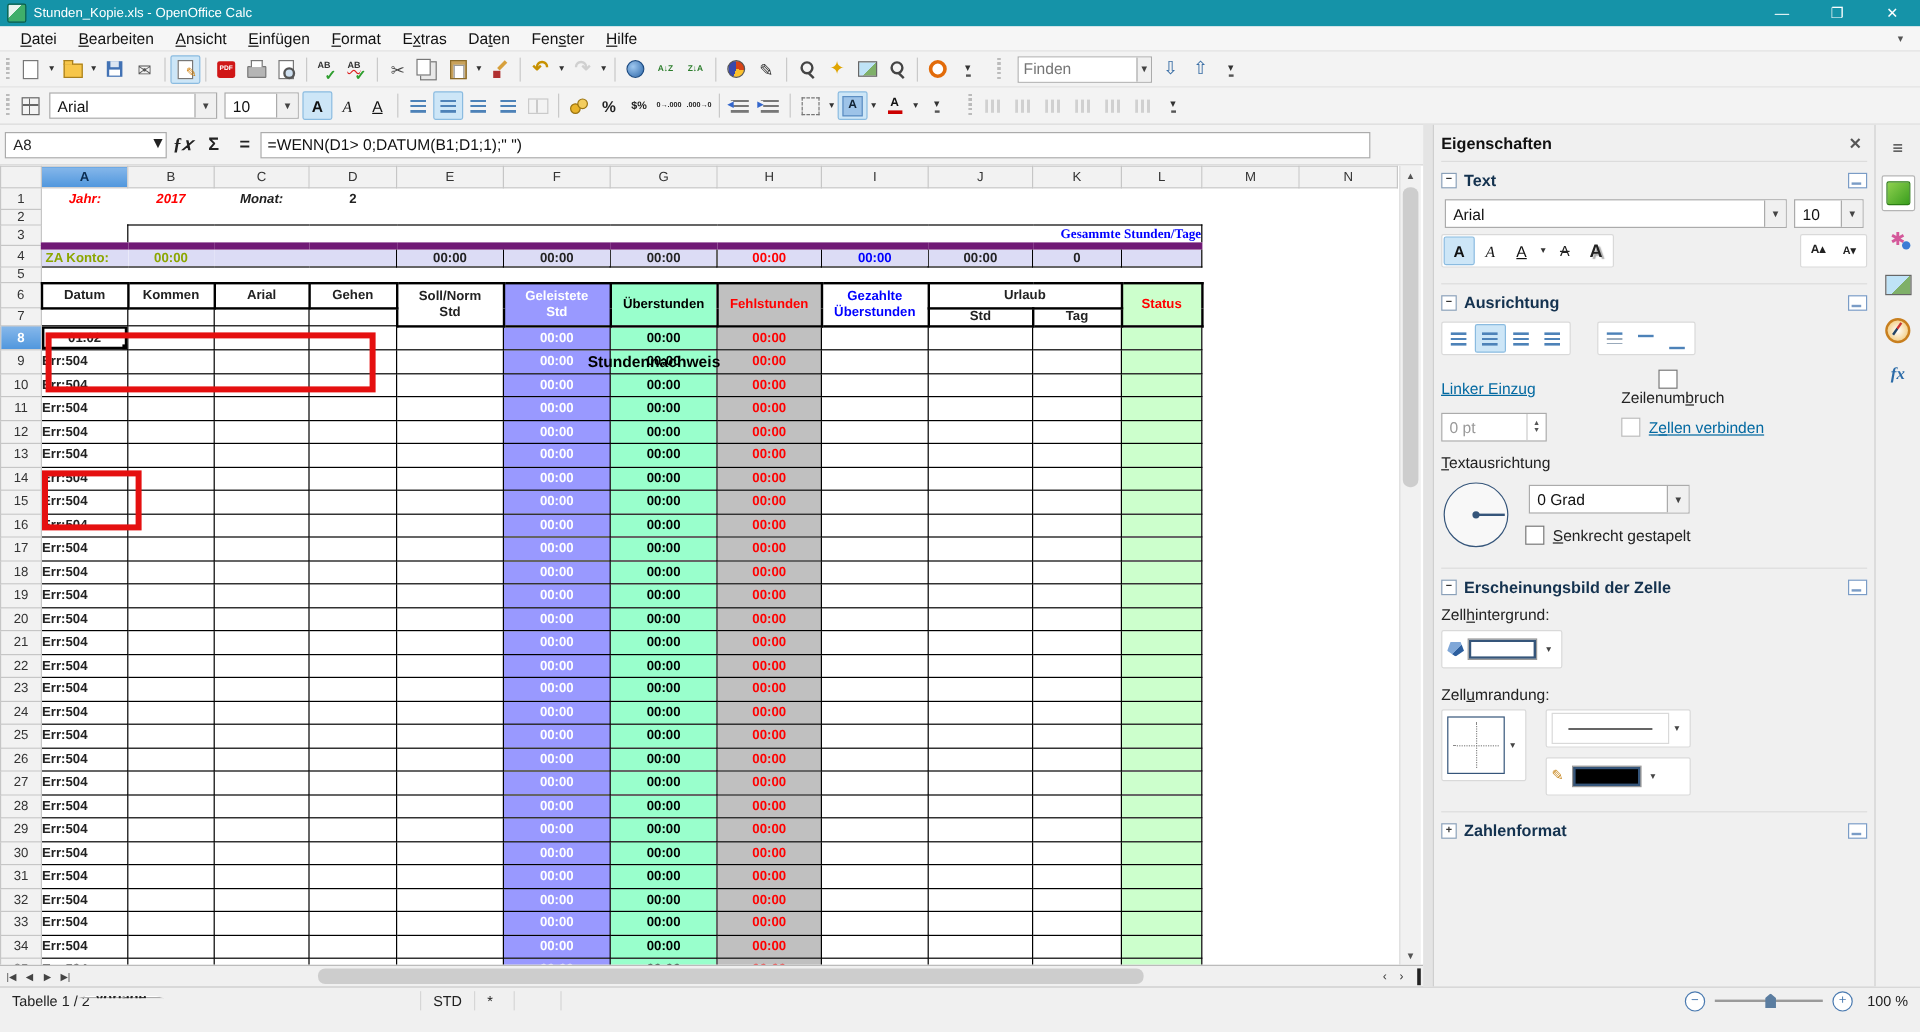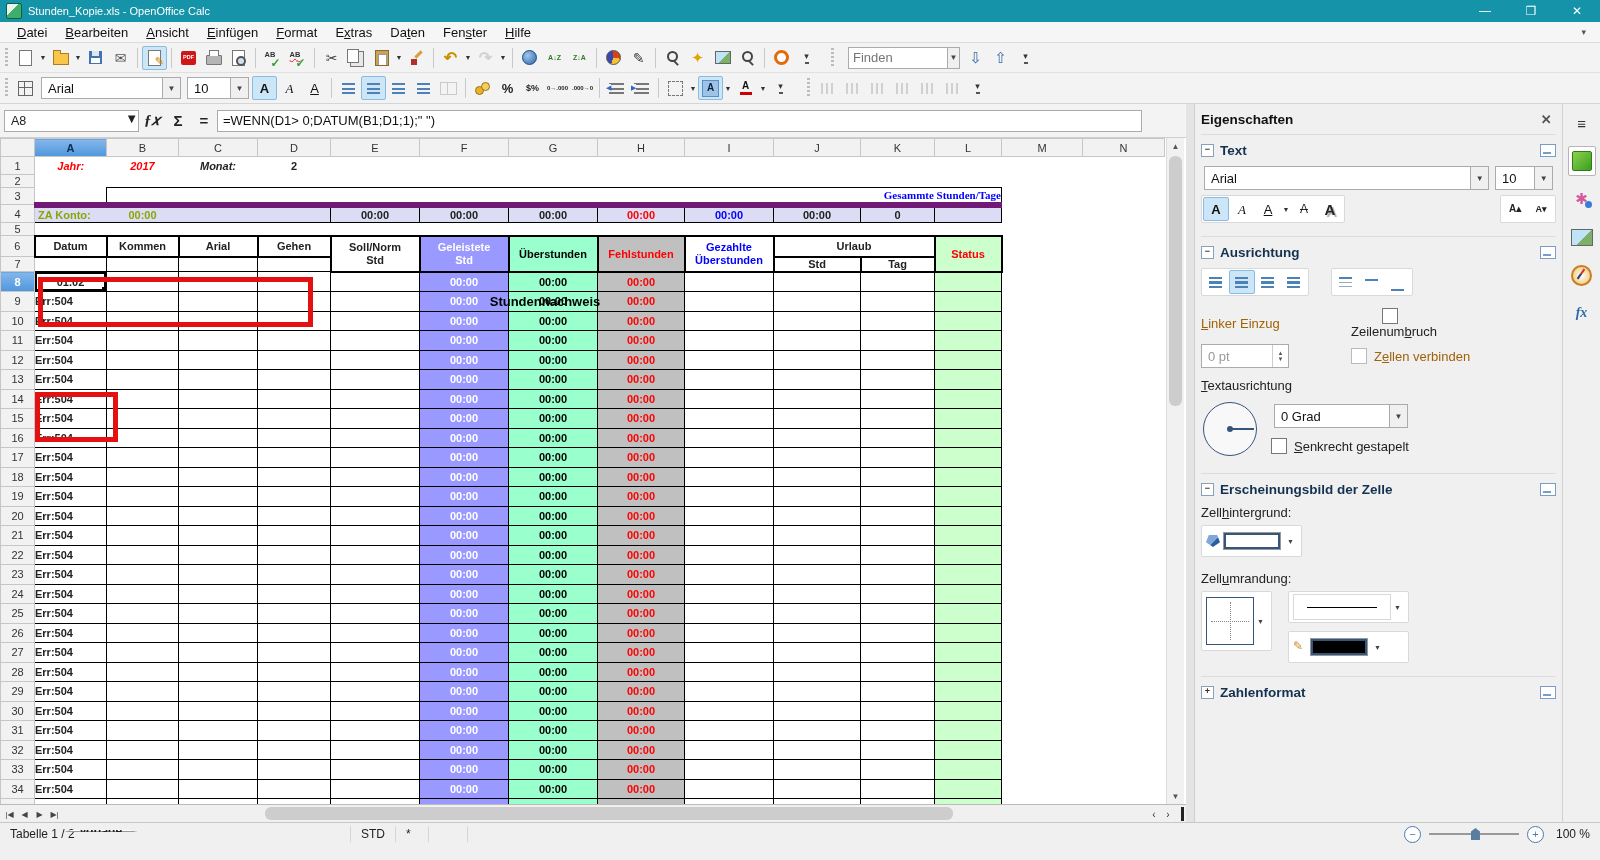--- a/index.html
+++ b/index.html
@@ -191,21 +191,21 @@
   .sb-secthead{display:flex;align-items:center;height:22px;font-weight:bold;font-size:13.5px;color:#14324f;}
   .sb-secthead .tog{width:11px;height:11px;border:1px solid #8aa0b8;background:#fff;font-size:9px;line-height:9px;text-align:center;color:#333;margin-right:6px;}
   .sb-secthead .dlg{margin-left:auto;width:14px;height:11px;border:1px solid #7a9cc6;background:#fff;position:relative;}
   .sb-secthead .dlg::after{content:"";position:absolute;left:2px;bottom:2px;width:8px;height:2px;background:#7a9cc6;}
   .sb-row{display:flex;align-items:center;margin:5px 0;}
   .btngrp{display:flex;align-items:center;background:#fff;border:1px solid #d9d9d9;padding:1px;border-radius:2px;}
   .sbtn{width:26px;height:24px;display:flex;align-items:center;justify-content:center;border-radius:2px;position:relative;}
   .sbtn.active{background:#cde6f7;border:1px solid #8abbe0;box-sizing:border-box;}
   .sbtn.disabled{opacity:.38;filter:grayscale(1);}
   .sb-label{font-size:13px;color:#222;}
-  .sb-label.dis{color:#a16207;}
+  .sb-label.dis{color:#0369a1;text-decoration:underline;}
   .cbx{width:14px;height:14px;border:1px solid #777;background:#fff;margin-right:7px;flex:none;}
   .cbx.dis{border-color:#bbb;}
   .spin{display:flex;align-items:center;width:88px;height:24px;border:1px solid #ababab;background:#fff;box-sizing:border-box;}
   .spin .sval{flex:1;padding:0 6px;color:#999;}
   .spin .sarr{width:15px;height:100%;border-left:1px solid #ccc;display:flex;flex-direction:column;align-items:center;justify-content:center;font-size:6px;color:#555;}
   .dial{width:52px;height:52px;border-radius:50%;border:1px solid #35557a;position:relative;margin:4px 14px 4px 2px;background:#f8f8f8;}
   .dial::before{content:"";position:absolute;left:50%;top:50%;width:24px;height:2px;background:#35557a;transform:translateY(-1px);}
   .dial::after{content:"";position:absolute;left:23px;top:23px;width:6px;height:6px;border-radius:50%;background:#35557a;}
   .swatchbtn{display:flex;align-items:center;height:26px;background:#fff;border:1px solid #d9d9d9;padding:2px 4px;border-radius:2px;}
   .swatch{width:52px;height:12px;background:#fff;border:2px solid #35557a;outline:1px solid #999;margin:0 4px;}

